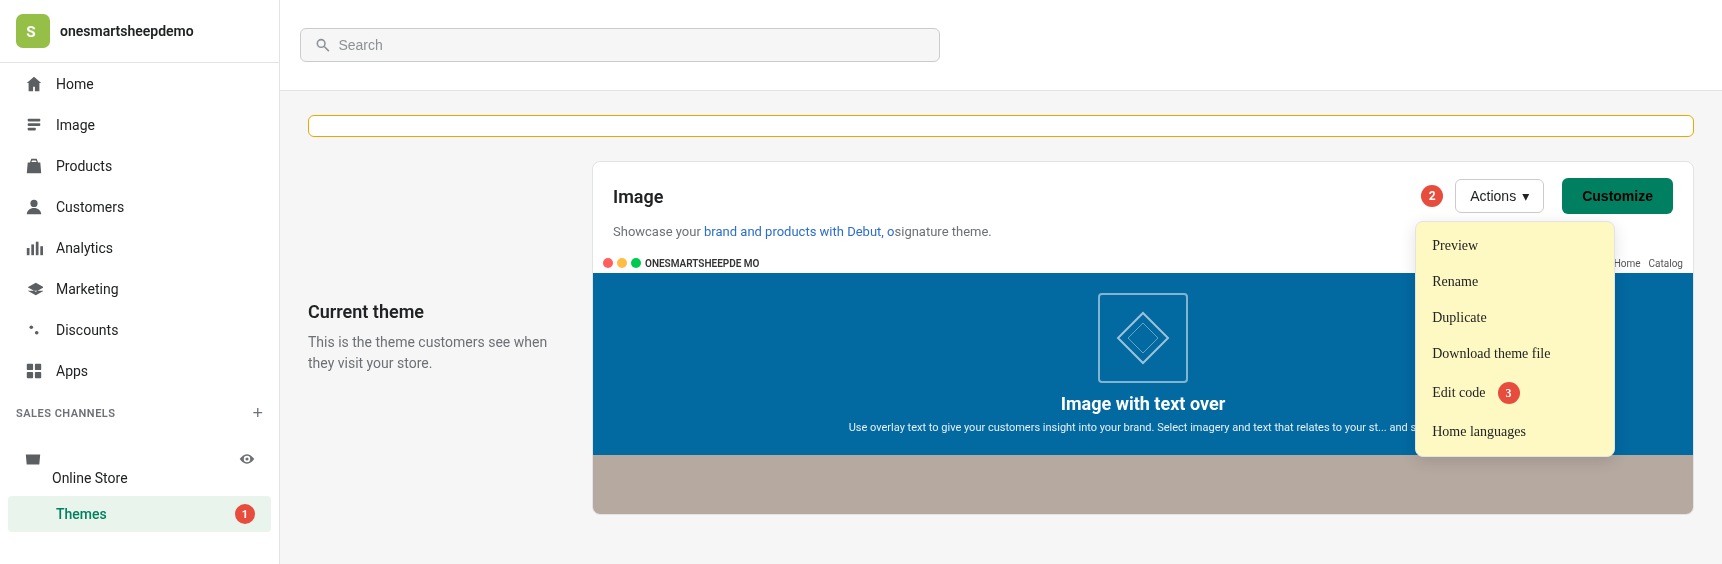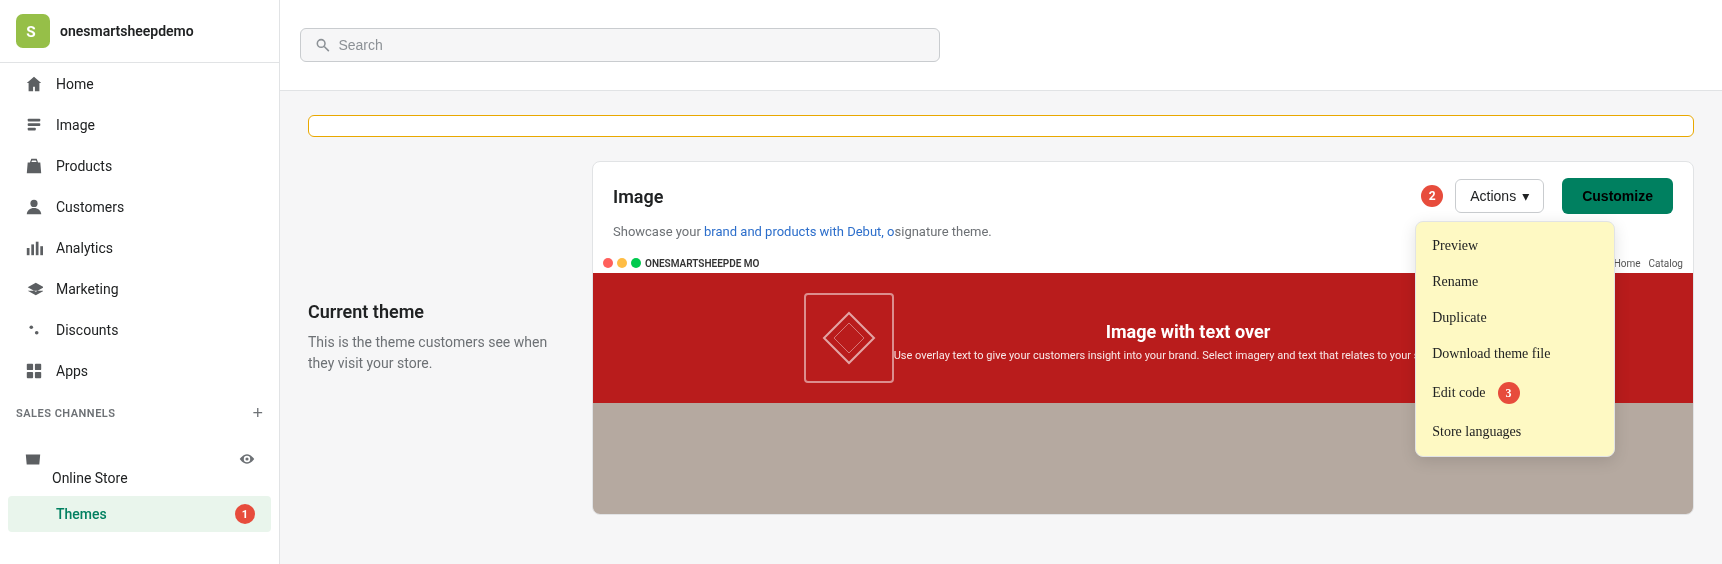--- a/index.html
+++ b/index.html
@@ -199,25 +199,26 @@
       background: #b5a9a0;
       position: relative;
       overflow: hidden;
     }
     .dot { width: 10px; height: 10px; border-radius: 50%; }
     .dot-r { background: #ff605c; }
     .dot-y { background: #ffbd44; }
     .dot-g { background: #00ca4e; }
     .preview-content {
       flex: 1;
-      background: #b91c1c;
+      background: #0369a1;
       position: relative;
       display: flex;
       align-items: center;
       justify-content: center;
+      flex-direction: column;
       padding: 20px;
     }
     .preview-image-placeholder {
       width: 90px;
       height: 90px;
       border: 2px solid rgba(255,255,255,0.5);
       border-radius: 4px;
       display: flex;
       align-items: center;
       justify-content: center;
@@ -477,21 +478,21 @@
 
               <div class="dropdown-menu">
                 <div class="dropdown-item">Preview</div>
                 <div class="dropdown-item">Rename</div>
                 <div class="dropdown-item">Duplicate</div>
                 <div class="dropdown-item">Download theme file</div>
                 <div class="dropdown-item" style="display:flex;align-items:center;gap:6px;">
                   <span>Edit code</span>
                   <span class="step-badge">3</span>
                 </div>
-                <div class="dropdown-item">Store languages</div>
+                <div class="dropdown-item">Home languages</div>
               </div>
             </div>
             <button class="customize-btn">Customize</button>
           </div>
         </div>
 
         <div class="theme-desc">
           Showcase your <a>brand and products with Debut, o</a><span>signature theme.</span>
         </div>
 

